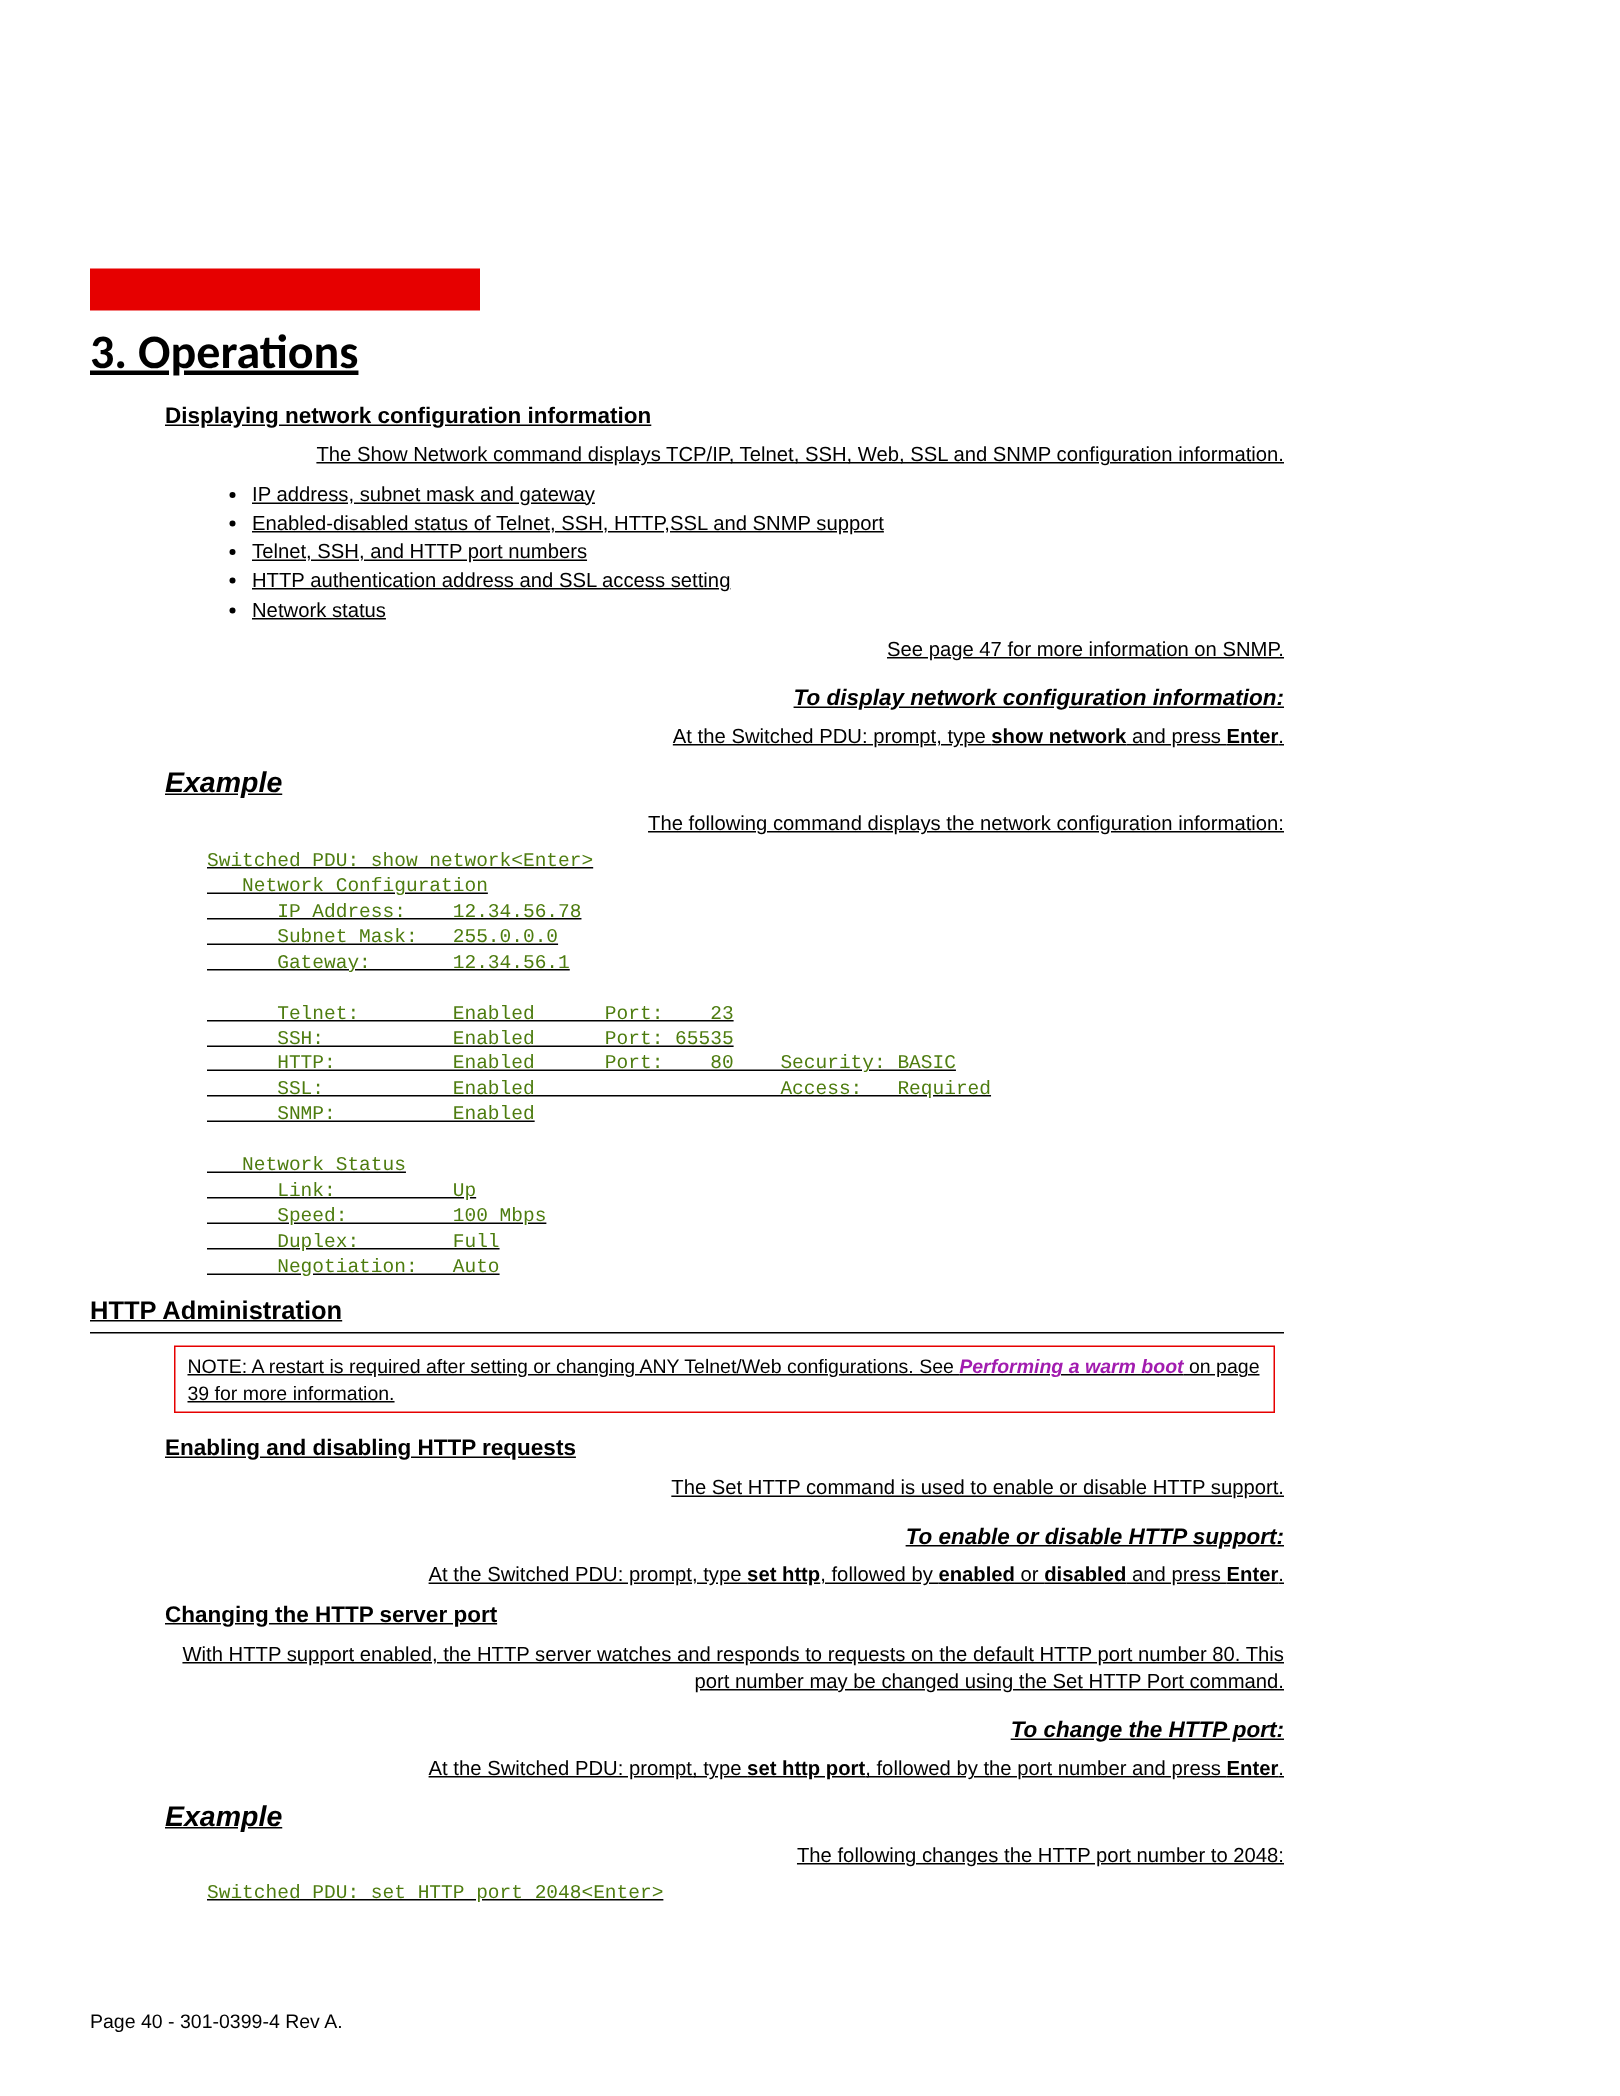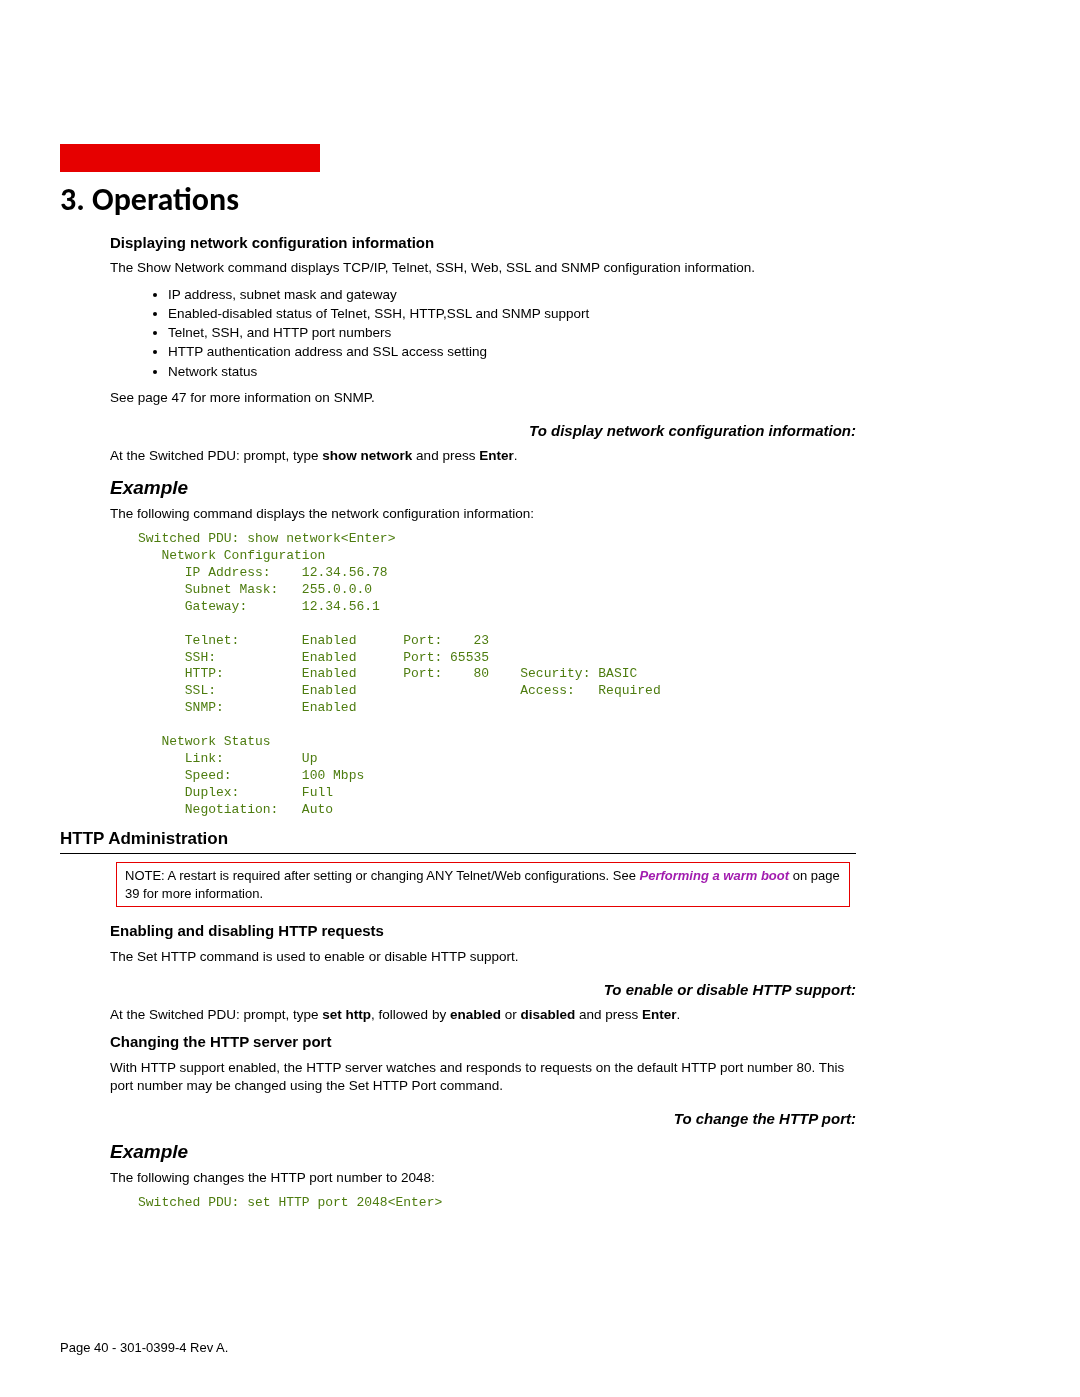--- a/index.html
+++ b/index.html
@@ -9,21 +9,22 @@
     background: #fff;
     color: #000;
     font-size: 14px;
     line-height: 1.35;
   }
   .page {
     width: 936px;
     height: 1397px;
     position: relative;
     box-sizing: border-box;
-    padding: 44px 60px 40px 60px;
+    padding: 79px 60px 40px 60px;
+    text-decoration: underline;
   }
   .red-bar {
     background: #e60000;
     width: 260px;
     height: 28px;
     margin-top: 100px;
   }
   .chapter-title {
     font-family: Calibri, Arial, sans-serif;
     font-size: 32px;
@@ -35,20 +36,21 @@
     padding-right: 20px;
   }
   .h3 {
     font-weight: bold;
     font-size: 15px;
     margin: 6px 0 6px 0;
   }
   .body-text {
     font-size: 13.5px;
     margin: 2px 0 8px 0;
+    text-align: right;
   }
   ul.bullets {
     margin: 4px 0 8px 58px;
     padding: 0;
     font-size: 13.5px;
   }
   ul.bullets li {
     margin: 1px 0;
     list-style: disc;
   }
@@ -150,20 +152,23 @@
     <div class="h3">Enabling and disabling HTTP requests</div>
     <div class="body-text">The Set HTTP command is used to enable or disable HTTP support.</div>
     <div class="h4-italic">To enable or disable HTTP support:</div>
     <div class="body-text">
       <span>At the Switched PDU: prompt, type </span><span class="cmd-b">set http</span><span>, followed by </span><span class="cmd-b">enabled</span><span> or </span><span class="cmd-b">disabled</span><span> and press </span><span class="cmd-b">Enter</span><span>.</span>
     </div>
 
     <div class="h3">Changing the HTTP server port</div>
     <div class="body-text">With HTTP support enabled, the HTTP server watches and responds to requests on the default HTTP port number 80. This port number may be changed using the Set HTTP Port command.</div>
     <div class="h4-italic">To change the HTTP port:</div>
+    <div class="body-text">
+      <span>At the Switched PDU: prompt, type </span><span class="cmd-b">set http port</span><span>, followed by the port number and press </span><span class="cmd-b">Enter</span><span>.</span>
+    </div>
 
     <div class="h4-ex">Example</div>
     <div class="body-text">The following changes the HTTP port number to 2048:</div>
     <pre class="console">Switched PDU: set HTTP port 2048&lt;Enter&gt;</pre>
 
   </div>
 
   <div class="footer">Page 40 - 301-0399-4 Rev A.</div>
 </div>
 

